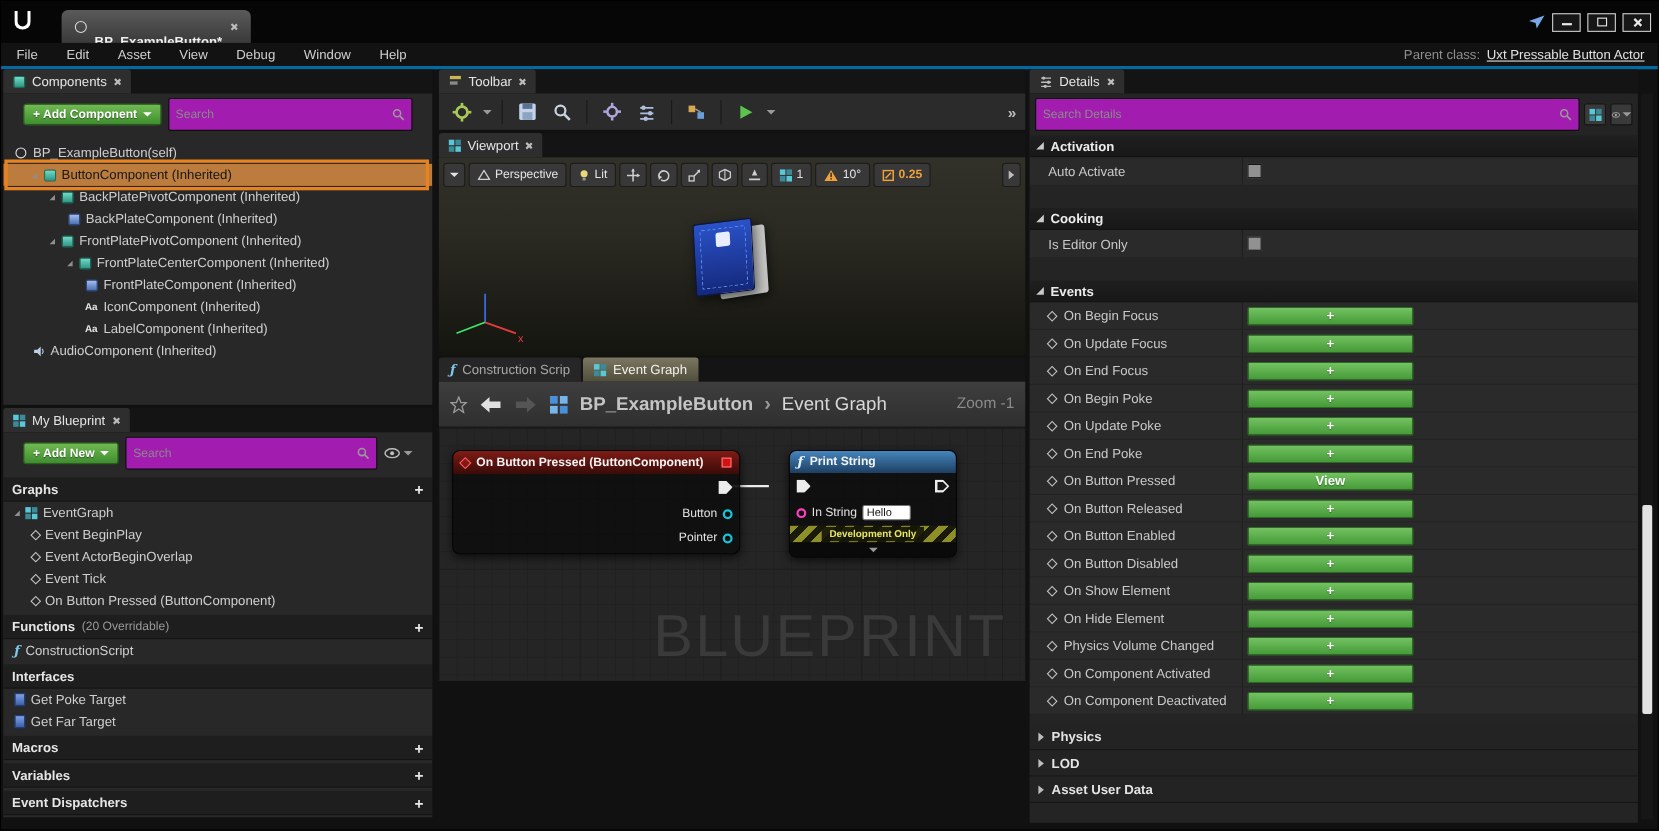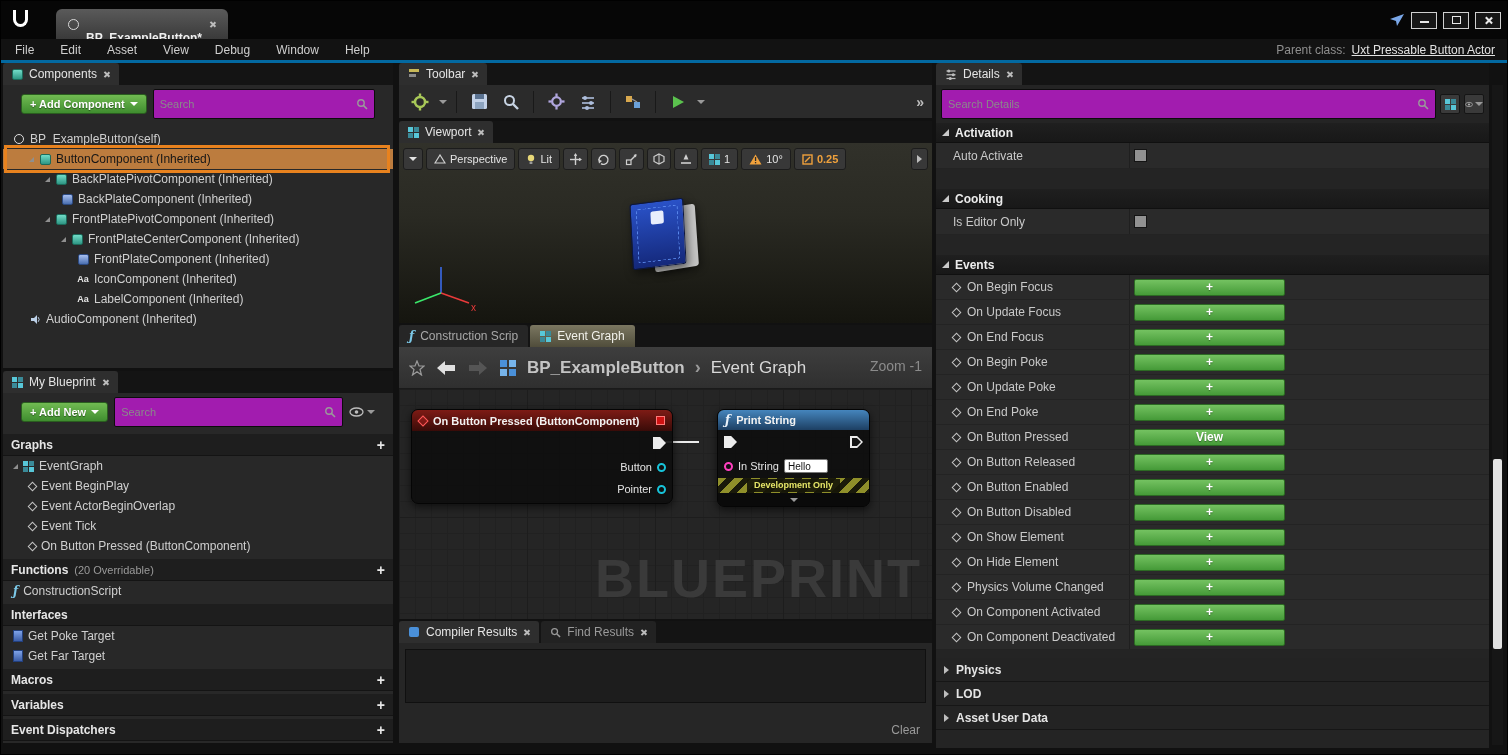--- a/index.html
+++ b/index.html
@@ -123,21 +123,21 @@
   .bc-root { font-size:17px; font-weight:bold; color:#c4c4c4; }
   .bc-sep { font-size:18px; color:#9a9a9a; font-weight:bold; }
   .bc-cur { font-size:17px; color:#d8d8d8; }
   .zoom { position:absolute; right:10px; top:11px; color:#8b8b8b; font-size:14px; }
   .canvas { flex:1; position:relative; background-color:#252525; overflow:hidden;
       background-image: linear-gradient(#1d1d1d 1px, transparent 1px),
                         linear-gradient(90deg,#1d1d1d 1px, transparent 1px),
                         linear-gradient(#212121 1px, transparent 1px),
                         linear-gradient(90deg,#212121 1px, transparent 1px);
       background-size:128px 128px,128px 128px,16px 16px,16px 16px; }
-  .watermark { position:absolute; right:10px; bottom:10px; font-size:54px; font-weight:700;
+  .watermark { position:absolute; right:17px; bottom:10px; font-size:54px; font-weight:400;
                color:#3a3a3a; letter-spacing:2px; pointer-events:none; }
   .node { position:absolute; border:1px solid #050505; border-radius:7px; overflow:hidden;
           background:rgba(14,14,14,.92); box-shadow:0 3px 8px rgba(0,0,0,.6); z-index:2; }
   .nhead { height:21px; display:flex; align-items:center; gap:6px; padding:0 7px; }
   .nhead-event { background:linear-gradient(#7e1b15,#390b08); }
   .nhead-fn { background:linear-gradient(#4585bd,#1d3f63); }
   .ntitle { font-size:11px; font-weight:bold; color:#f2f2f2; white-space:nowrap; }
   .ndiamond { width:8px; height:8px; border:1.5px solid #ff5a5a; background:rgba(220,40,40,.3); transform:rotate(45deg); }
   .nbadge { margin-left:auto; width:9px; height:9px; background:#cf1212; border:1px solid #ff7a7a; }
   .npin-row { height:24px; display:flex; align-items:center; gap:5px; padding:0 6px; font-size:11px; color:#e2e2e2; }
@@ -705,43 +705,20 @@
         <defs>
           <marker id="ah" markerWidth="6" markerHeight="6" refX="4" refY="3" orient="auto">
             <polygon points="0,0 6,3 0,6" fill="#f07818"></polygon>
           </marker>
         </defs>
         <line x1="552" y1="34" x2="482" y2="72" stroke="#f07818" stroke-width="5" marker-end="url(#ah)"></line>
       </svg>
     </div>
   </div>
 
-  <div class="panel" id="compiler-panel">
-    <div class="ptabbar">
-      <div class="ptab">
-        <svg width="12" height="12" viewBox="0 0 12 12">
-          <rect x="1" y="1" width="10" height="10" rx="2" fill="#4a90d9"></rect>
-        </svg>
-        <span>Compiler Results</span>
-        <span class="xicon sm"></span>
-      </div>
-      <div class="ptab dim">
-        <svg width="11" height="11" viewBox="0 0 12 12">
-          <circle cx="5" cy="5" r="3.2" fill="none" stroke="#9a9a9a" stroke-width="1.4"></circle>
-          <line x1="7.6" y1="7.6" x2="11" y2="11" stroke="#9a9a9a" stroke-width="1.6"></line>
-        </svg>
-        <span>Find Results</span>
-        <span class="xicon sm"></span>
-      </div>
-    </div>
-    <div class="pbody" style="position:relative; background:#262626;">
-      <div class="results-box"></div>
-      <span class="clear-lbl">Clear</span>
-    </div>
-  </div>
 
   <div class="panel" id="details-panel">
     <div class="ptabbar">
       <div class="ptab">
         <svg width="12" height="12" viewBox="0 0 16 16">
           <line x1="2" y1="4" x2="14" y2="4" stroke="#bdbdbd" stroke-width="1.6"></line>
             <circle cx="5" cy="4" r="2" fill="#bdbdbd"></circle>
           <line x1="2" y1="9" x2="14" y2="9" stroke="#bdbdbd" stroke-width="1.6"></line>
             <circle cx="11" cy="9" r="2" fill="#bdbdbd"></circle>
           <line x1="2" y1="14" x2="14" y2="14" stroke="#bdbdbd" stroke-width="1.6"></line>

